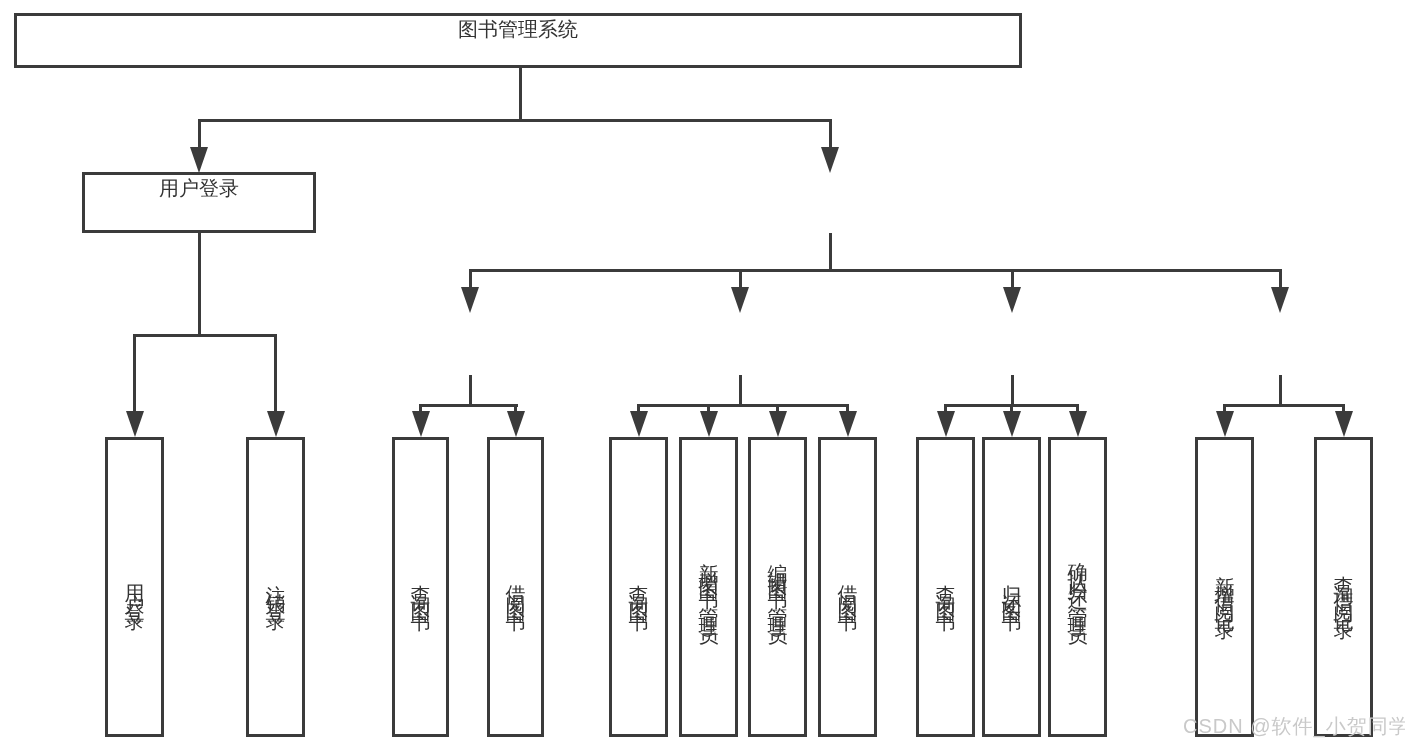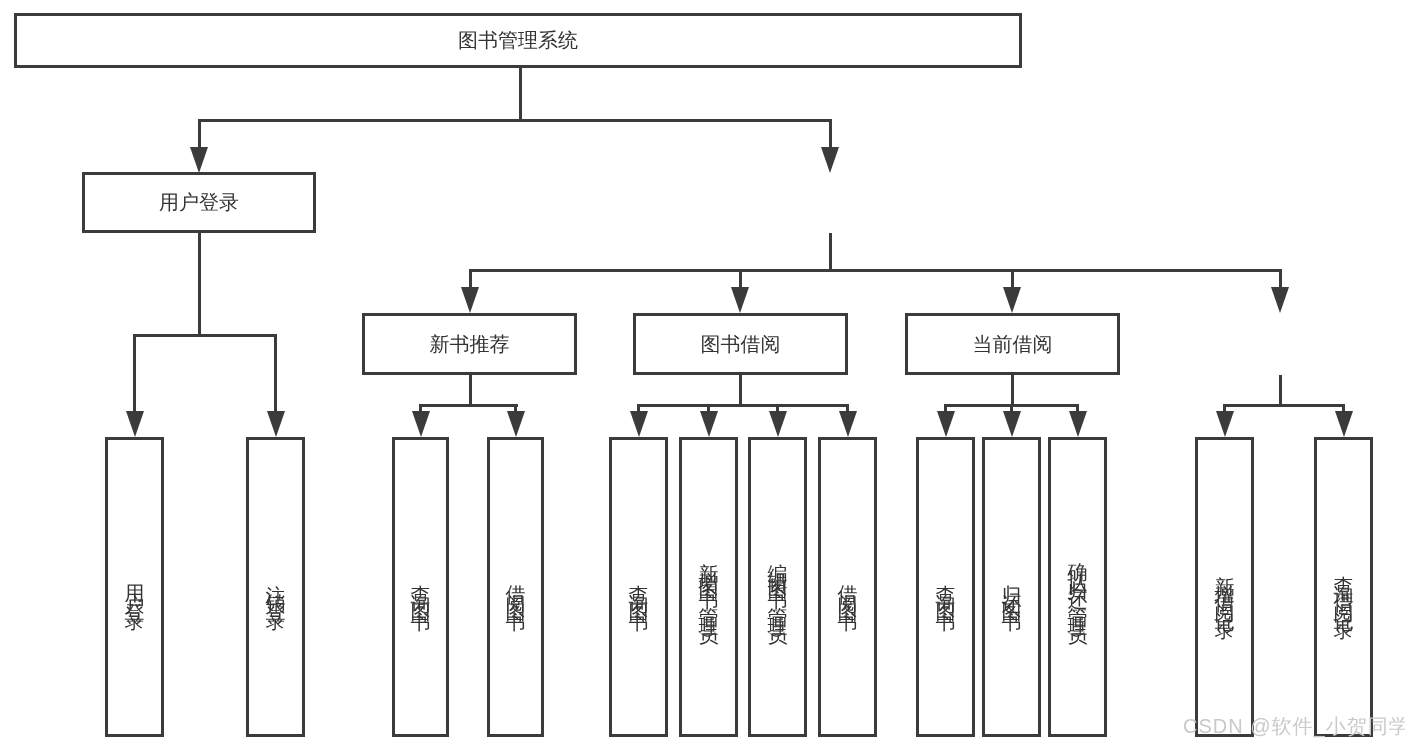--- a/index.html
+++ b/index.html
@@ -13,21 +13,21 @@
   .canvas{
     position:relative;
     width:1405px;height:747px;
     background:var(--bg);
     overflow:hidden;
   }
   .box{
     position:absolute;
     border:3px solid var(--line);
     background:#fff;
-    display:flex;align-items:center;justify-content:center;
+    display:flex;justify-content:center;
     color:var(--text);
     font-size:20px;
     text-align:center;
   }
   .box.vert span{
     writing-mode:vertical-rl;
     text-orientation:mixed;
     letter-spacing:9px;
     line-height:1.05;
     white-space:nowrap;
@@ -80,29 +80,20 @@
   <div class="hline" style="left:468.5px;top:269px;width:813px;"></div>
   <div class="vline" style="left:468.5px;top:269px;height:20px;"></div>
   <div class="arrow" style="left:461px;top:287px;"></div>
   <div class="vline" style="left:738.5px;top:269px;height:20px;"></div>
   <div class="arrow" style="left:731px;top:287px;"></div>
   <div class="vline" style="left:1010.5px;top:269px;height:20px;"></div>
   <div class="arrow" style="left:1003px;top:287px;"></div>
   <div class="vline" style="left:1278.5px;top:269px;height:20px;"></div>
   <div class="arrow" style="left:1271px;top:287px;"></div>
 
-  <div class="box" style="left:362px;top:313px;width:215px;height:62px;">
-    <span>新书推荐</span>
-  </div>
-  <div class="box" style="left:633px;top:313px;width:215px;height:62px;">
-    <span>图书借阅</span>
-  </div>
-  <div class="box" style="left:905px;top:313px;width:215px;height:62px;">
-    <span>当前借阅</span>
-  </div>
 
   <div class="vline" style="left:468.5px;top:375px;height:32px;"></div>
   <div class="hline" style="left:419px;top:404px;width:99px;"></div>
   <div class="vline" style="left:419px;top:404px;height:10px;"></div>
   <div class="arrow" style="left:411.5px;top:411px;"></div>
   <div class="vline" style="left:514px;top:404px;height:10px;"></div>
   <div class="arrow" style="left:506.5px;top:411px;"></div>
 
   <div class="vline" style="left:738.5px;top:375px;height:32px;"></div>
   <div class="hline" style="left:637px;top:404px;width:212px;"></div>

